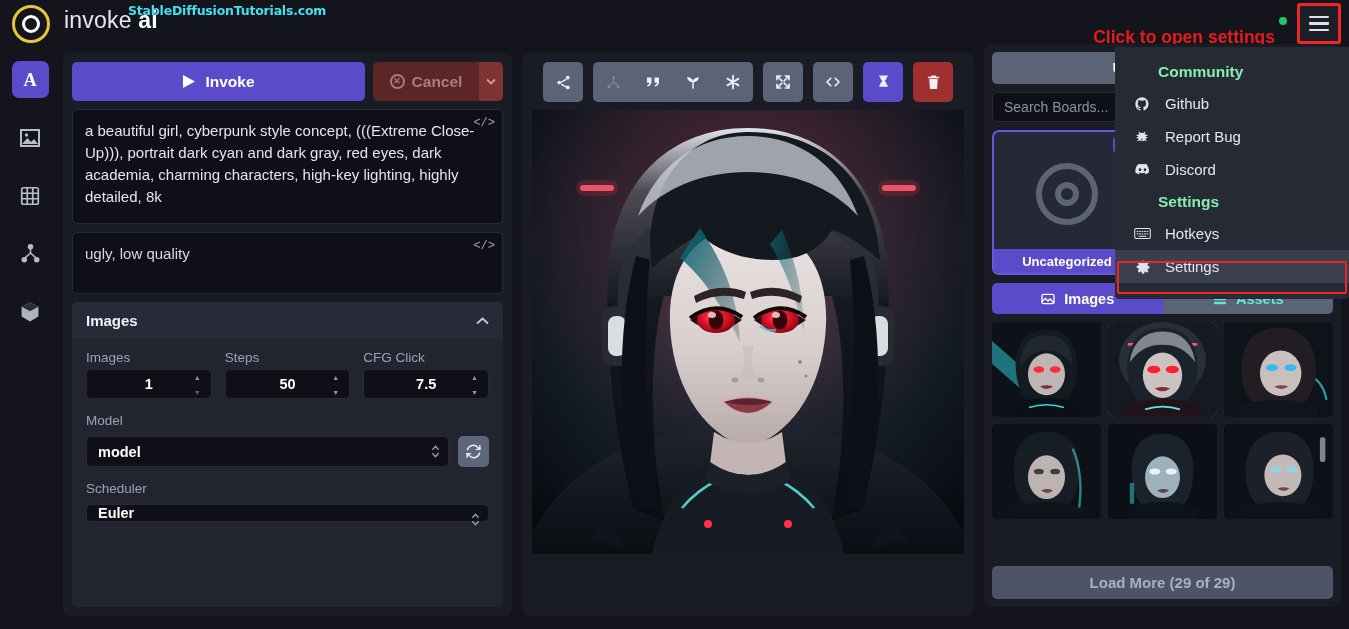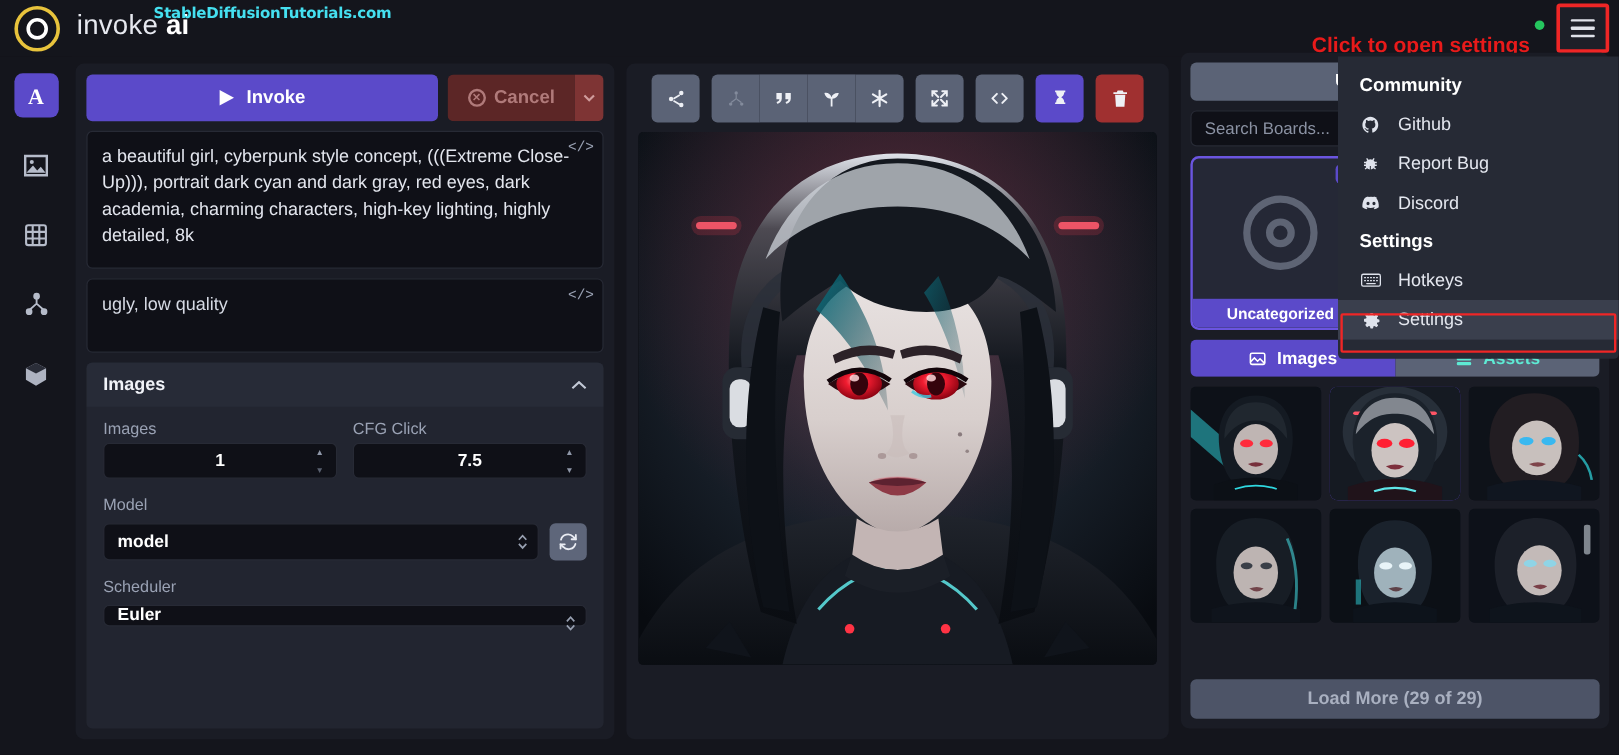--- a/index.html
+++ b/index.html
@@ -238,21 +238,21 @@
     color: #a9b0c0; font-size: 15px; font-weight: 700;
   }
 
   
   .menu {
     position: absolute; left: 1115px; top: 47px; width: 234px; height: 252px;
     background: #262a35; border-radius: 0 0 4px 4px; z-index: 50;
     padding: 9px 0;
   }
   .menu-head {
-    padding: 7px 18px 6px; color: #ffffff; font-size: 15.5px; font-weight: 700;
+    padding: 7px 18px 6px; color: #86efac; font-size: 15.5px; font-weight: 700; margin-left: 25px;
   }
   .menu-item {
     height: 33px; display: flex; align-items: center; gap: 14px;
     padding: 0 18px; color: #e4e7ef; font-size: 15px; text-align: right;
   }
   .menu-item .mi-ico {
     width: 18px; display: flex; align-items: center; justify-content: center;
     color: #dfe3ec;
   }
   .menu-item.highlight { background: #3a3f4d; }
@@ -365,20 +365,30 @@
       <div class="acc-body">
 
         <div class="num-row">
           <div class="num-field">
             <div class="fld-label">Images</div>
             <div class="num-input">
               <span>1</span>
               <span class="stepper">
                   <i>▲</i>
                   <i class="dim">▼</i>
+                </span>
+            </div>
+          </div>
+          <div class="num-field">
+            <div class="fld-label">Steps</div>
+            <div class="num-input">
+              <span>50</span>
+              <span class="stepper">
+                  <i>▲</i>
+                  <i>▼</i>
                 </span>
             </div>
           </div>
           <div class="num-field">
             <div class="fld-label">CFG Click</div>
             <div class="num-input">
               <span>7.5</span>
               <span class="stepper">
                   <i>▲</i>
                   <i>▼</i>

